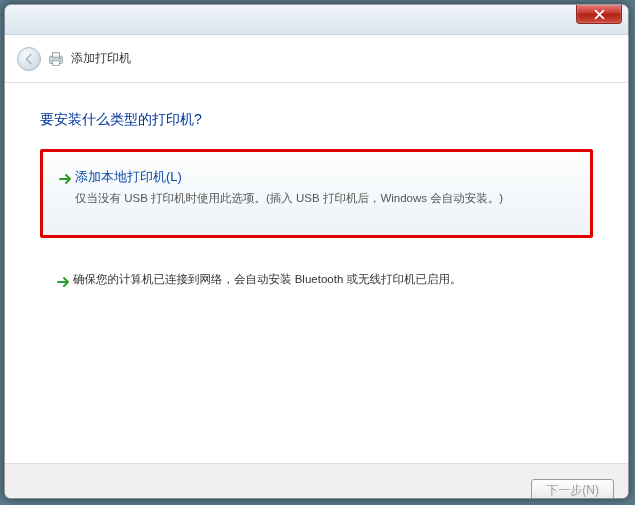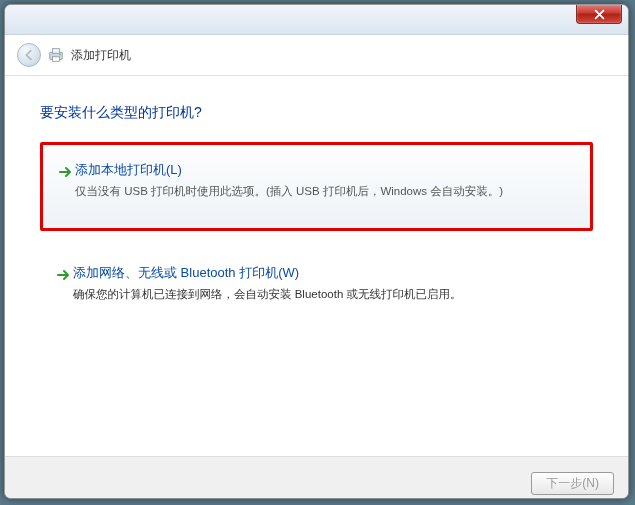--- a/index.html
+++ b/index.html
@@ -34,21 +34,21 @@
     width: 46px; height: 19px;
     background: linear-gradient(#e07a7a, #c83a2f 45%, #b01f14 50%, #cf4a3e);
     border: 1px solid #8a2a22;
     border-top: none;
     border-radius: 0 0 4px 4px;
     display: flex; align-items: center; justify-content: center;
     box-shadow: inset 0 0 2px rgba(255,255,255,0.5);
   }
   .close-btn svg { width: 11px; height: 11px; }
   .header {
-    height: 41px;
+    height: 48px;
     display: flex;
     align-items: center;
     padding: 0 12px;
     gap: 6px;
     border-bottom: 1px solid #e0e0e0;
     background: #fff;
   }
   .back-btn {
     width: 24px; height: 24px;
     border-radius: 50%;
@@ -167,21 +167,20 @@
       </div>
     </div>
 
     <div class="option plain">
       <div class="arrow-icon">
         <svg viewBox="0 0 18 18">
           <path d="M3 9 L13 9 M9 5 L13 9 L9 13" stroke="#2e9b2e" stroke-width="2" fill="none" stroke-linecap="round" stroke-linejoin="round"></path>
         </svg>
       </div>
       <div class="opt-body">
-        <div class="opt-title">添加网络、无线或 Bluetooth 打印机(W)</div>
         <div class="opt-desc">确保您的计算机已连接到网络，会自动安装 Bluetooth 或无线打印机已启用。</div>
       </div>
     </div>
 
   </div>
 
   <div class="footer">
     <button class="btn disabled">下一步(N)</button>
   </div>
 

